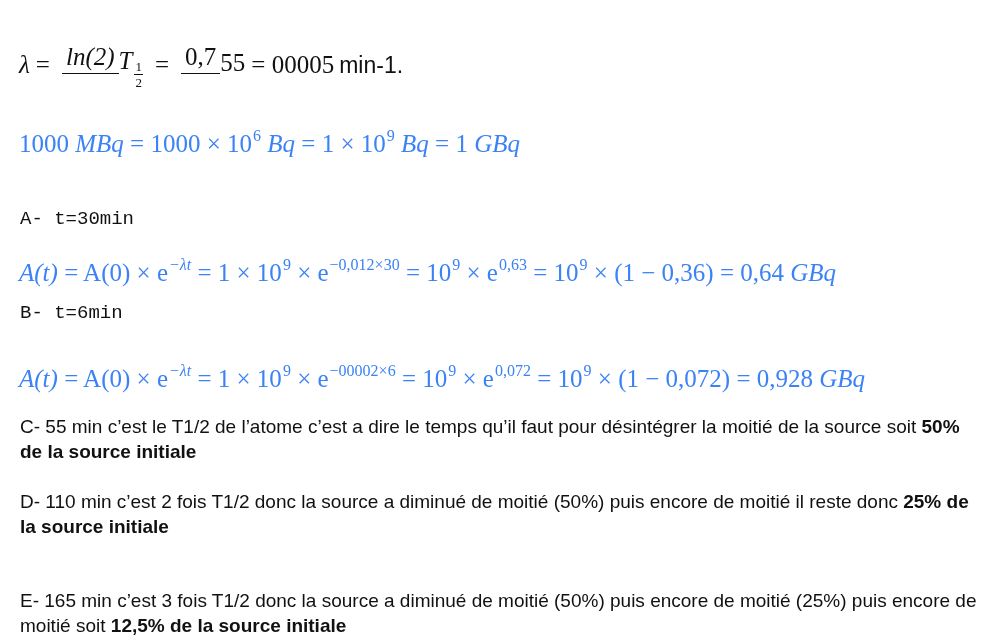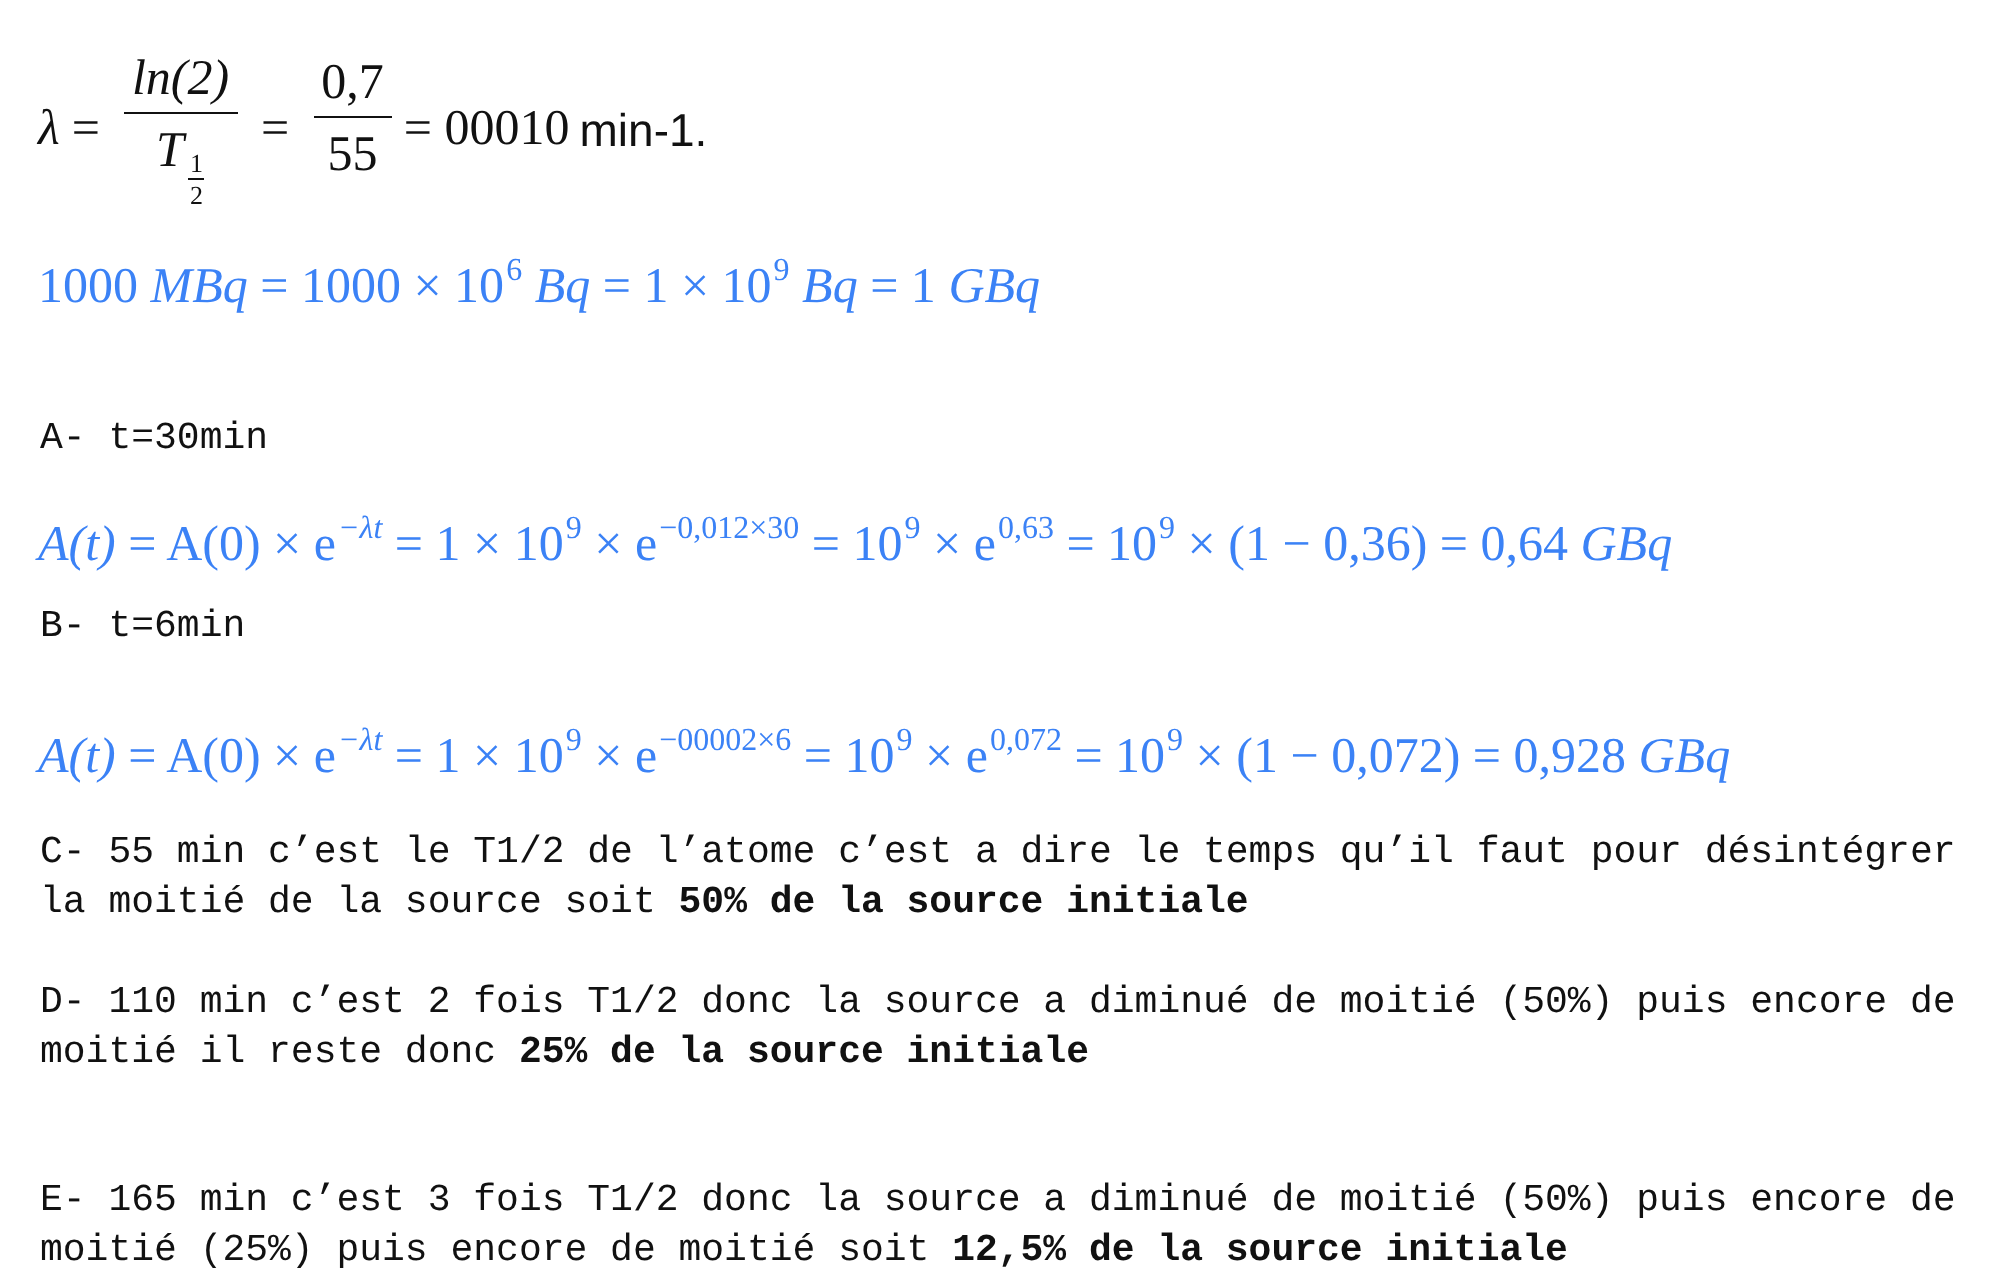--- a/index.html
+++ b/index.html
@@ -34,21 +34,21 @@
   .sans {
     font-family: Liberation Mono, monospace;
     font-size: 19px;
     color: #111;
     position: absolute;
     left: 20px;
     line-height: 26px;
     white-space: nowrap;
   }
   .para {
-    font-family: Liberation Mono, monospace;
+    font-family: Liberation Sans, sans-serif;
     font-size: 19px;
     color: #111;
     position: absolute;
     left: 20px;
     width: 960px;
     line-height: 25px;
   }
   .para b { font-weight: bold; }
 
   
@@ -58,21 +58,21 @@
     top: 20px;
     height: 90px;
     display: flex;
     align-items: center;
     font-family: "Liberation Serif", "DejaVu Serif", serif;
     font-size: 25px;
     white-space: nowrap;
   }
   .frac {
     display: inline-flex;
-    flex-direction: column;
+    flex-direction: row;
     align-items: center;
     margin: 0 6px;
     position: relative;
     top: -6px;
   }
   .frac .num {
     padding: 0 4px 4px 4px;
     border-bottom: 1.4px solid #111;
     line-height: 1;
   }
@@ -112,21 +112,21 @@
     <span class="den"><i>T</i><span class="subfrac">
           <span class="sn">1</span>
           <span class="sd">2</span>
         </span></span>
   </span>
   <span class="op">=</span>
   <span class="frac">
     <span class="num">0,7</span>
     <span class="den">55</span>
   </span>
-  <span>= 00010</span>
+  <span>= 00005</span>
   <span class="unit-sans">min-1.</span>
 </div>
 
 <div class="math" style="top:131px;">
   <span>1000 </span><i>MBq</i><span> = 1000 × 10</span><sup>6</sup><i> Bq</i><span> = 1 × 10</span><sup>9</sup><i> Bq</i><span> = 1 </span><i>GBq</i>
 </div>
 
 <div class="sans" style="top:206px;">A- t=30min</div>
 <div class="math" style="top:260px;">
   <i>A(t)</i><span> = A(0) × e</span><sup><i>−λt</i></sup><span> = 1 × 10</span><sup>9</sup><span> × e</span><sup>−0,012×30</sup><span> = 10</span><sup>9</sup><span> × e</span><sup>0,63</sup><span> = 10</span><sup>9</sup><span> × (1 − 0,36) = 0,64 </span><i>GBq</i>

